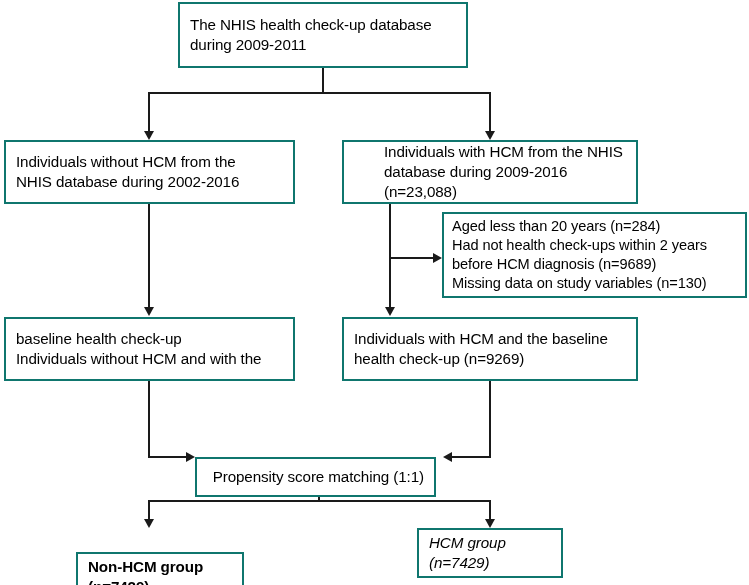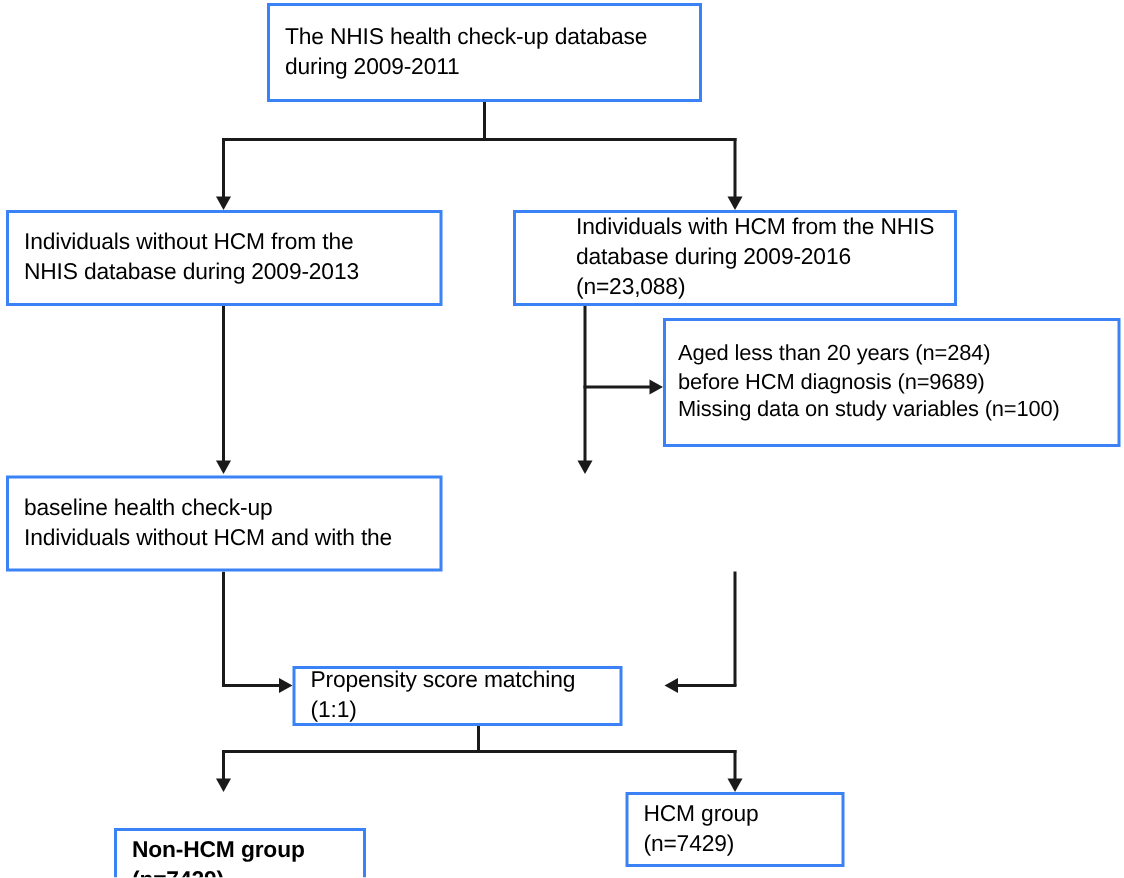--- a/index.html
+++ b/index.html
@@ -14,21 +14,21 @@
   #canvas {
     position: relative;
     width: 749px;
     height: 585px;
     background: #ffffff;
     overflow: hidden;
   }
   .box {
     position: absolute;
     box-sizing: border-box;
-    border: 2px solid #3b82f6;
+    border: 2px solid #0f766e;
     background: #ffffff;
     display: flex;
     flex-direction: column;
     justify-content: center;
     padding: 0 10px;
     font-size: 15.2px;
     line-height: 1.33;
     letter-spacing: -0.1px;
     white-space: pre-line;
     z-index: 3;
@@ -37,24 +37,24 @@
     display: block;
   }
   
   #box-source      { left: 178px; top: 2px;   width: 290px; height: 66px; }
   #box-nonhcm-src  { left: 4px;   top: 140px; width: 291px; height: 64px; }
   #box-hcm-src     { left: 342px; top: 140px; width: 296px; height: 64px; padding-left: 40px; }
   #box-exclusions  { left: 442px; top: 212px; width: 305px; height: 86px;
                      font-size: 14.6px; line-height: 1.30; padding: 0 8px; }
   #box-nonhcm-base { left: 4px;   top: 317px; width: 291px; height: 64px; }
   #box-hcm-base    { left: 342px; top: 317px; width: 296px; height: 64px; }
-  #box-psm         { left: 195px; top: 444px; width: 220px; height: 40px;
-                     justify-content: center; }
+  #box-psm         { left: 195px; top: 457px; width: 241px; height: 40px;
+                     justify-content: center; align-items: flex-end; }
   #box-nonhcm-grp  { left: 76px;  top: 552px; width: 168px; height: 50px; font-weight: bold; }
-  #box-hcm-grp     { left: 417px; top: 528px; width: 146px; height: 50px; }
+  #box-hcm-grp     { left: 417px; top: 528px; width: 146px; height: 50px; font-style: italic; }
 
   
   .conn {
     position: absolute;
     background: #1a1a1a;
     z-index: 1;
   }
   .v { width: 2px; }
   .h { height: 2px; }
 
@@ -88,39 +88,44 @@
 
 <div id="canvas">
 
   <div class="box" id="box-source">
     <span class="line">The NHIS health check-up database</span>
     <span class="line">during 2009-2011</span>
   </div>
 
   <div class="box" id="box-nonhcm-src">
     <span class="line">Individuals without HCM from the</span>
-    <span class="line">NHIS database during 2009-2013</span>
+    <span class="line">NHIS database during 2002-2016</span>
   </div>
 
   <div class="box" id="box-hcm-src">
     <span class="line">Individuals with HCM from the NHIS</span>
     <span class="line">database during 2009-2016 (n=23,088)</span>
   </div>
 
   <div class="box" id="box-exclusions">
     <span class="line">Aged less than 20 years (n=284)</span>
+    <span class="line">Had not health check-ups within 2 years</span>
     <span class="line">before HCM diagnosis (n=9689)</span>
-    <span class="line">Missing data on study variables (n=100)</span>
+    <span class="line">Missing data on study variables (n=130)</span>
   </div>
 
   <div class="box" id="box-nonhcm-base">
     <span class="line">baseline health check-up</span>
     <span class="line">Individuals without HCM and with the</span>
   </div>
 
+  <div class="box" id="box-hcm-base">
+    <span class="line">Individuals with HCM and the baseline</span>
+    <span class="line">health check-up (n=9269)</span>
+  </div>
 
   <div class="box" id="box-psm">
     <span class="line">Propensity score matching (1:1)</span>
   </div>
 
   <div class="box" id="box-nonhcm-grp">
     <span class="line">Non-HCM group</span>
     <span class="line">(n=7429)</span>
   </div>
 

